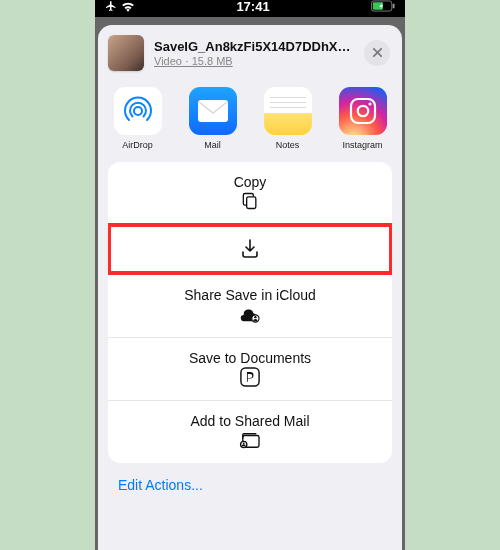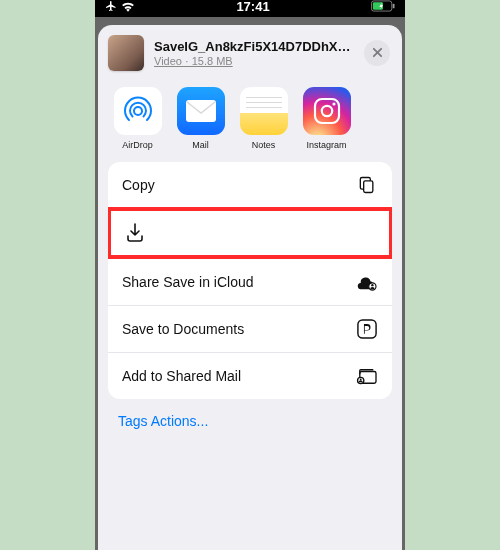--- a/index.html
+++ b/index.html
@@ -11,31 +11,31 @@
   .airplane-icon svg, .wifi-icon svg, .batt-icon svg { display:block; }
   .sheet-backdrop { position: absolute; top: 22px; left: 0; right: 0; bottom: 0; background: #666; }
   .sheet { position: absolute; left: 3px; right: 3px; top: 30px; bottom: 0; background: #f0f0f4; border-radius: 14px 14px 0 0; overflow: hidden; display: flex; flex-direction: column; }
   .sheet-header { display: flex; align-items: center; padding: 10px 12px 10px 10px; gap: 10px; position: relative; }
   .thumb { width: 36px; height: 36px; border-radius: 6px; background: linear-gradient(135deg,#c9a48a 0%, #9c7a68 40%, #7a5b4d 70%, #3d2e2a 100%); flex-shrink:0; box-shadow: 0 1px 2px rgba(0,0,0,.15); }
   .file-info { flex: 1; min-width: 0; }
   .file-title { font-size: 13px; font-weight: 600; color: #111; white-space: nowrap; overflow: hidden; text-overflow: ellipsis; }
   .file-sub { font-size: 11px; color: #888; margin-top: 1px; text-decoration: underline; }
   .close-btn { width: 26px; height: 26px; border-radius: 50%; background: #e4e4e8; display:flex; align-items:center; justify-content:center; flex-shrink:0; }
   .close-btn svg { width: 11px; height: 11px; }
-  .share-row { display: flex; gap: 8px; padding: 6px 10px 12px 12px; overflow: hidden; }
+  .share-row { display: flex; gap: 20px; padding: 6px 10px 12px 12px; overflow: hidden; }
   .share-item { display:flex; flex-direction:column; align-items:center; width: 55px; flex-shrink:0; }
   .share-icon { width: 48px; height: 48px; border-radius: 11px; display:flex; align-items:center; justify-content:center; margin-bottom: 5px; }
   .share-label { font-size: 9px; color: #222; text-align:center; white-space:nowrap; }
   .airdrop .share-icon { background:#fff; }
   .mail .share-icon { background: linear-gradient(180deg,#1ea4ff 0%,#1169ff 100%); }
   .notes .share-icon { background: linear-gradient(180deg,#fff 0%,#fff 55%,#ffe27a 55%,#ffd23a 100%); position:relative; overflow:hidden; }
   .notes .share-icon::before { content:""; position:absolute; left:6px; right:6px; top:10px; height:1px; background:#bdbdbd; box-shadow: 0 5px 0 #bdbdbd, 0 10px 0 #bdbdbd; opacity:.55; }
   .ig .share-icon { background: radial-gradient(circle at 30% 110%,#fdf497 0%,#fd5949 40%,#d6249f 60%,#285AEB 90%); }
   .actions-block { background:#fff; margin: 0 10px; border-radius: 12px; overflow:hidden; }
-  .action-row { display:flex; align-items:center; justify-content:space-between; padding: 12px 14px; font-size: 14px; color:#111; border-top: 0.5px solid #e6e6ea; position:relative; }
+  .action-row { display:flex; align-items:center; justify-content:space-between; padding: 12px 14px; font-size: 14px; color:#111; border-top: 0.5px solid #e6e6ea; position:relative;flex-direction:column; }
   .action-row:first-child { border-top: none; }
   .action-row .right-icon { width: 22px; height: 22px; display:flex; align-items:center; justify-content:center; color:#111; }
   .highlight-box { border: 3px solid #ff2a2a; margin: -1px; box-shadow: 0 0 0 1px #ff2a2a inset; z-index:2; position:relative; background:#fff;}
   .edit-link { padding: 14px 20px 20px; font-size: 14px; color:#007aff; }
   .sheet-scroll { overflow:hidden; flex:1;}
 </style>
 </head>
 <body>
 
 <div class="phone">
@@ -170,17 +170,17 @@
                 <path d="M4 8V4a1 1 0 0 1 1-1h14"></path>
                 <circle cx="5" cy="15" r="3.5" fill="#fff" stroke="#111"></circle>
                 <circle cx="5" cy="13.8" r="1" fill="#111" stroke="none"></circle>
                 <path d="M2.8 17a2.2 2.2 0 0 1 4.4 0" fill="#111" stroke="none"></path>
               </svg>
           </span>
         </div>
       </div>
 
       <div class="edit-link">
-        <span>Tags Actions...</span>
+        <span>Edit Actions...</span>
       </div>
     </div>
   </div>
 </div>
 
 </body></html>

